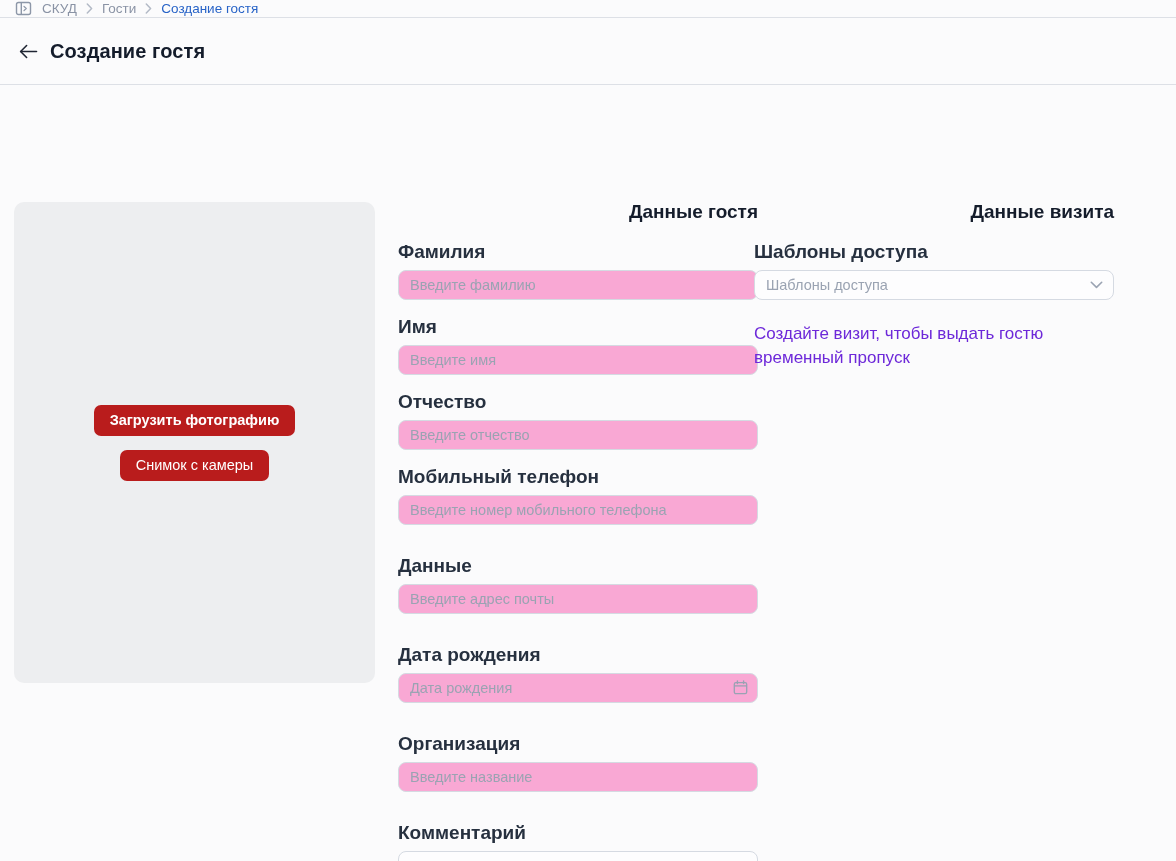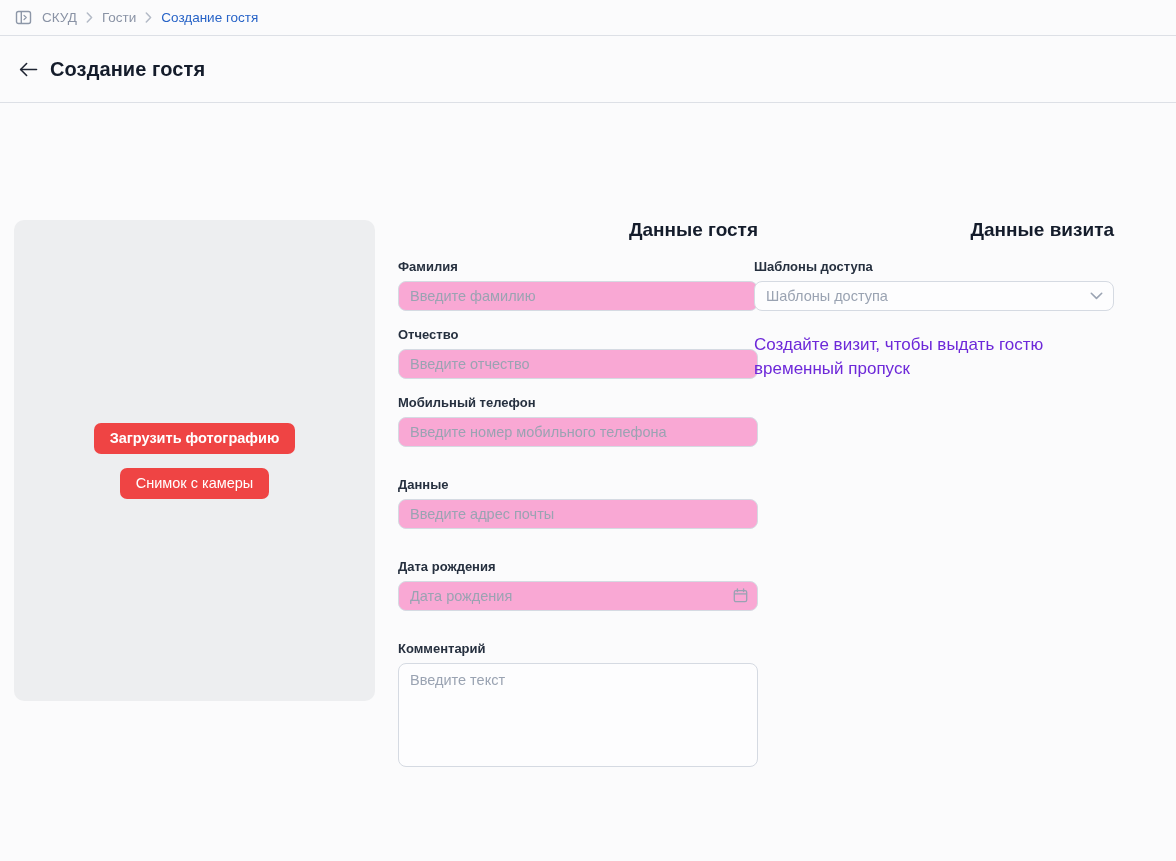--- a/index.html
+++ b/index.html
@@ -8,21 +8,21 @@
     margin: 0; padding: 0;
     width: 1176px; height: 861px;
     background: #fbfbfc;
     font-family: "Liberation Sans", "DejaVu Sans", sans-serif;
     color: #1f2533;
     overflow: hidden;
   }
 
   
   .breadcrumb-bar {
-    height: 36px;
+    height: 18px;
     display: flex;
     align-items: center;
     padding-left: 14px;
     background: #fbfbfc;
     border-bottom: 1px solid #dde0e6;
     gap: 10px;
   }
   .panel-toggle {
     width: 18px; height: 18px;
     display: flex; align-items: center; justify-content: center;
@@ -81,21 +81,21 @@
     width: 361px; height: 481px;
     background: #edeef0;
     border-radius: 10px;
     display: flex;
     flex-direction: column;
     align-items: center;
     justify-content: center;
     gap: 14px;
   }
   .btn-primary {
-    background: #ef4444;
+    background: #b91c1c;
     color: #ffffff;
     border: none;
     border-radius: 7px;
     padding: 0 16px;
     height: 31px;
     font-size: 14.5px;
     font-family: inherit;
     cursor: pointer;
     white-space: nowrap;
     line-height: 31px;
@@ -119,21 +119,21 @@
     font-weight: bold;
     color: #141c2b;
     margin: 0 0 18px 0;
     line-height: 1.1;
     text-align: right;
   }
   .field { margin-bottom: 16px; }
   .field.gap-lg { margin-bottom: 30px; }
   .field-label {
     display: block;
-    font-size: 13px;
+    font-size: 19px;
     font-weight: bold;
     color: #26303f;
     margin-bottom: 7px;
   }
   .field-input {
     width: 100%;
     height: 30px;
     border: 1px solid #d5dae2;
     border-radius: 8px;
     background: #f9a8d4;
@@ -260,20 +260,24 @@
   </div>
 
   <section class="col-guest">
     <h2 class="section-title">Данные гостя</h2>
 
     <div class="field">
       <label class="field-label">Фамилия</label>
       <input class="field-input" type="text" placeholder="Введите фамилию" style="">
     </div>
 
+    <div class="field">
+      <label class="field-label">Имя</label>
+      <input class="field-input" type="text" placeholder="Введите имя" style="">
+    </div>
 
     <div class="field">
       <label class="field-label">Отчество</label>
       <input class="field-input" type="text" placeholder="Введите отчество" style="">
     </div>
 
     <div class="field gap-lg">
       <label class="field-label">Мобильный телефон</label>
       <input class="field-input" type="text" placeholder="Введите номер мобильного телефона" style="">
     </div>
@@ -291,20 +295,24 @@
           <svg width="15" height="15" viewBox="0 0 15 15" fill="none">
             <rect x="1.3" y="2.6" width="12.4" height="11.1" rx="1.6" stroke="#99a2b3" stroke-width="1.3"></rect>
             <line x1="1.3" y1="5.9" x2="13.7" y2="5.9" stroke="#99a2b3" stroke-width="1.3"></line>
             <line x1="4.4" y1="0.9" x2="4.4" y2="3.6" stroke="#99a2b3" stroke-width="1.4" stroke-linecap="round"></line>
             <line x1="10.6" y1="0.9" x2="10.6" y2="3.6" stroke="#99a2b3" stroke-width="1.4" stroke-linecap="round"></line>
           </svg>
         </span>
       </div>
     </div>
 
+    <div class="field gap-lg">
+      <label class="field-label">Организация</label>
+      <input class="field-input" type="text" placeholder="Введите название" style="">
+    </div>
 
     <div class="field">
       <label class="field-label">Комментарий</label>
       <div class="textarea-wrap">
         <textarea class="field-textarea" placeholder="Введите текст" style=""></textarea>
         
       </div>
     </div>
   </section>
 

